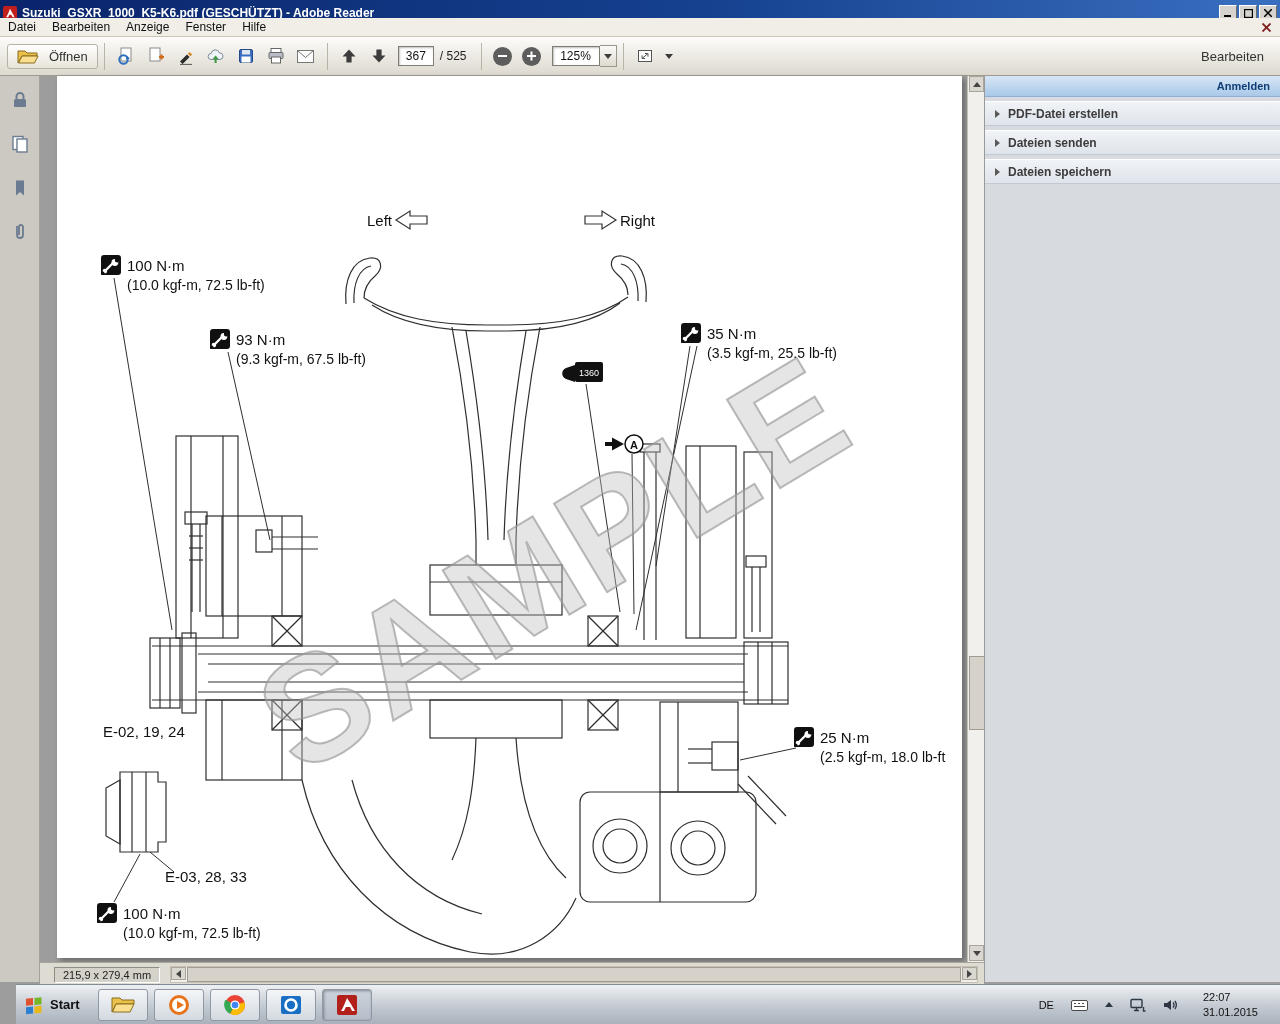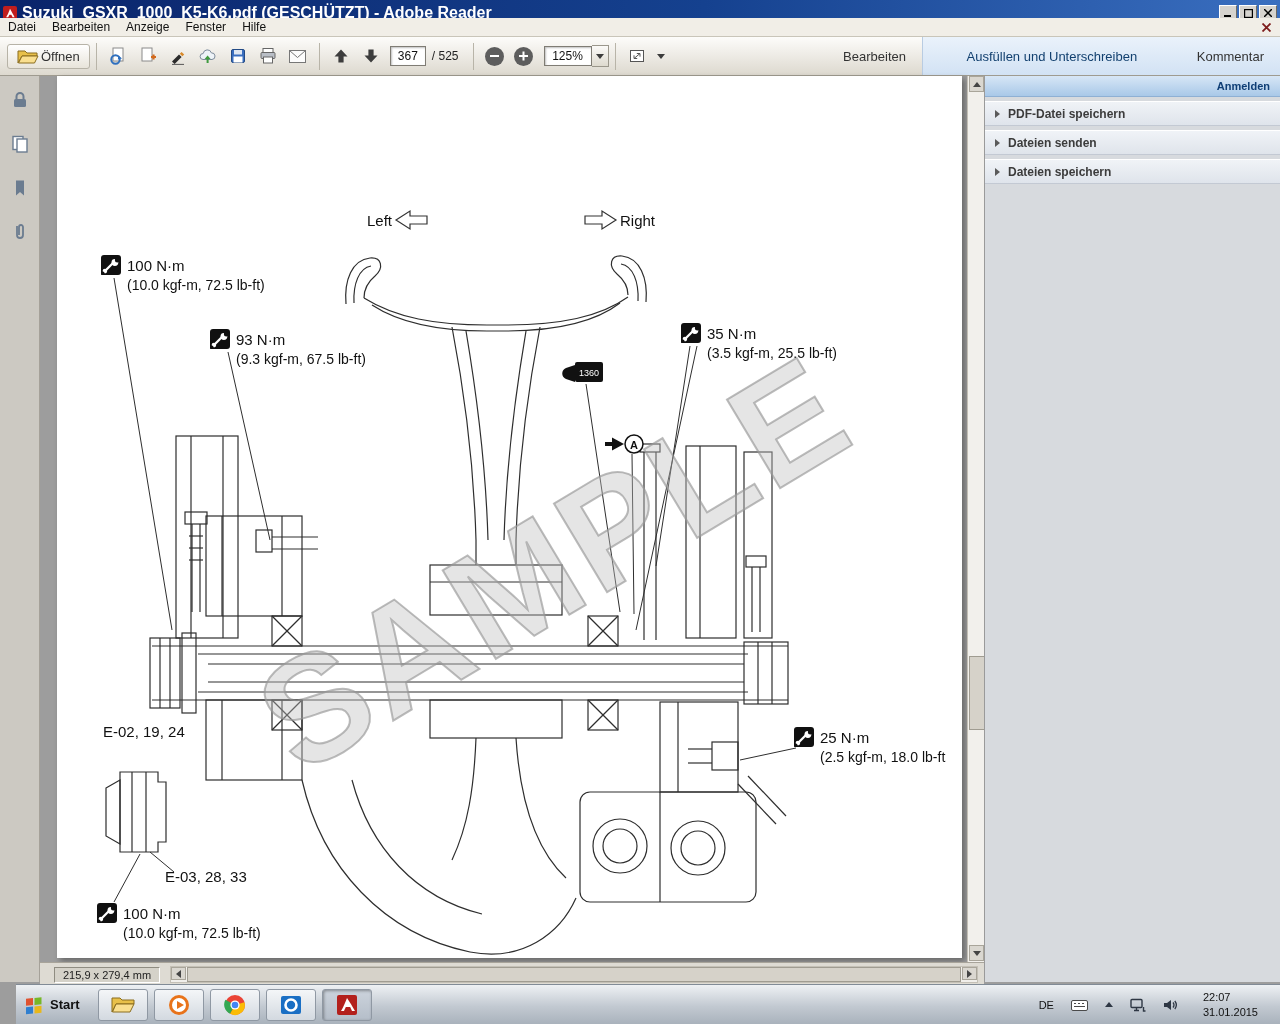--- a/index.html
+++ b/index.html
@@ -3,39 +3,39 @@
 <meta charset="utf-8">
 <style>
   html,body{margin:0;padding:0}
   body{width:1280px;height:1024px;position:relative;overflow:hidden;
        font-family:"Liberation Sans",sans-serif;background:#9d9d9d;}
   .abs{position:absolute}
 
   
   .titlebar{left:0;top:0;width:1280px;height:26px;
     background:linear-gradient(90deg,#0a246a 0%,#15418f 55%,#3a6fc0 100%);
-    color:#fff;display:flex;align-items:center;font-size:16px;font-weight:bold;}
+    color:#fff;display:flex;align-items:center;font-size:12px;font-weight:bold;}
   .titlebar .app-ico{width:14px;height:14px;margin:0 5px 0 3px;display:inline-flex}
   .winbtns{margin-left:auto;display:flex;gap:2px;padding-right:3px}
   .wbtn{width:16px;height:14px;background:#d6d3ce;border:1px solid;
     border-color:#fff #6d6a64 #6d6a64 #fff;display:flex;align-items:center;justify-content:center}
 
   
   .menubar{left:0;top:18px;width:1280px;height:19px;background:#f1eee7;
     border-bottom:1px solid #c9c5b9;display:flex;align-items:center;font-size:12px;color:#111;box-sizing:border-box}
   .menu-item{padding:2px 8px;cursor:default}
   .menu-close{margin-left:auto;padding-right:9px;display:flex}
 
   
   .toolbar{left:0;top:37px;width:1280px;height:39px;
     background:linear-gradient(#fdfcfa,#ddd9cf);
     border-bottom:1px solid #9f9b90;box-sizing:border-box;display:flex;align-items:center}
   .tb-left{display:flex;align-items:center;padding-left:7px;height:100%}
   .tbtn{height:30px;min-width:30px;display:flex;align-items:center;justify-content:center;border-radius:3px}
-  .open-btn{display:flex;align-items:center;gap:2px;padding:3px 9px;font-size:13px;color:#333;
+  .open-btn{display:flex;align-items:center;gap:10px;padding:3px 9px;font-size:13px;color:#333;
     border:1px solid #b7b3a7;border-radius:3px;background:linear-gradient(#fff,#e8e4da)}
   .sep{width:1px;height:27px;background:#b8b4a8;margin:0 6px}
   .pagebox{width:34px;height:18px;background:#fff;border:1px solid #7f7c74;
     box-shadow:inset 1px 1px 2px rgba(0,0,0,.25);font-size:12px;display:flex;
     align-items:center;justify-content:center;margin:0 4px;color:#111}
   .pagecount{font-size:12px;color:#222;margin:0 8px 0 2px}
   .circbtn{width:19px;height:19px;border-radius:50%;background:#5d5d5d;color:#fff;
     display:flex;align-items:center;justify-content:center;margin:0 5px;position:relative}
   .circbtn .bar{width:9px;height:2px;background:#fff}
   .circbtn .bar.v{position:absolute;transform:rotate(90deg)}
@@ -240,24 +240,20 @@
           <path d="M6,11.5 L12,6.5 M12,6.5 h-3.2 M12,6.5 v3.2 M6,11.5 h3.2 M6,11.5 v-3.2" stroke="#555" fill="none"></path>
         </svg>
     </span>
     <span class="tbtn" style="min-width:18px">
         <span class="tri-down"></span>
       </span>
   </div>
 
   <div class="tb-right">
     <span class="tools-lbl">Bearbeiten</span>
-    <span class="bluewrap">
-      <span class="fillsign-lbl">Ausfüllen und Unterschreiben</span>
-      <span class="comment-lbl">Kommentar</span>
-    </span>
   </div>
 </div>
 
 <div class="abs sidebar">
   <span class="side-btn">
     <svg width="20" height="20">
         <rect x="4" y="9" width="12" height="8" rx="1.5" fill="#6b7c90"></rect>
         <path d="M6.5,9 V6.5 a3.5,3.5 0 0 1 7,0 V9" fill="none" stroke="#6b7c90" stroke-width="2"></path>
       </svg>
   </span>
@@ -470,21 +466,21 @@
     </span>
 </div>
 
 <div class="abs rightpanel">
   <div class="signin-bar">
     <span>Anmelden</span>
   </div>
   <div class="task-rows">
     <div class="task-row">
       <span class="tri-right"></span>
-      <span>PDF-Datei speichern</span>
+      <span>PDF-Datei erstellen</span>
     </div>
     <div class="task-row">
       <span class="tri-right"></span>
       <span>Dateien senden</span>
     </div>
     <div class="task-row">
       <span class="tri-right"></span>
       <span>Dateien speichern</span>
     </div>
   </div>

